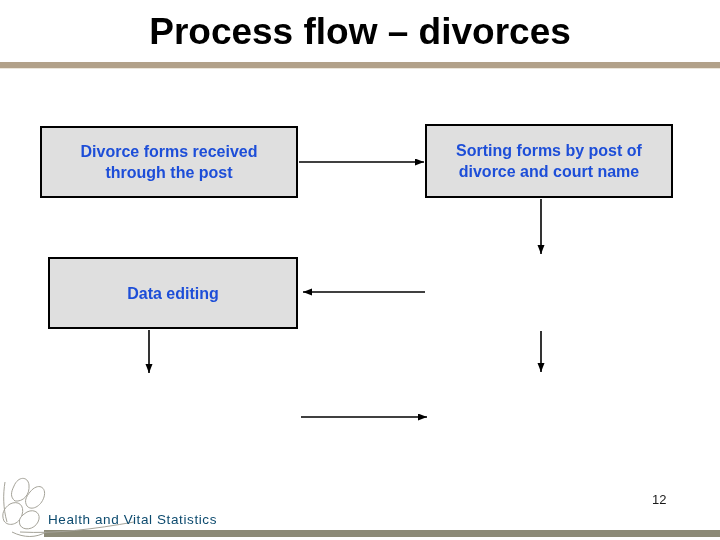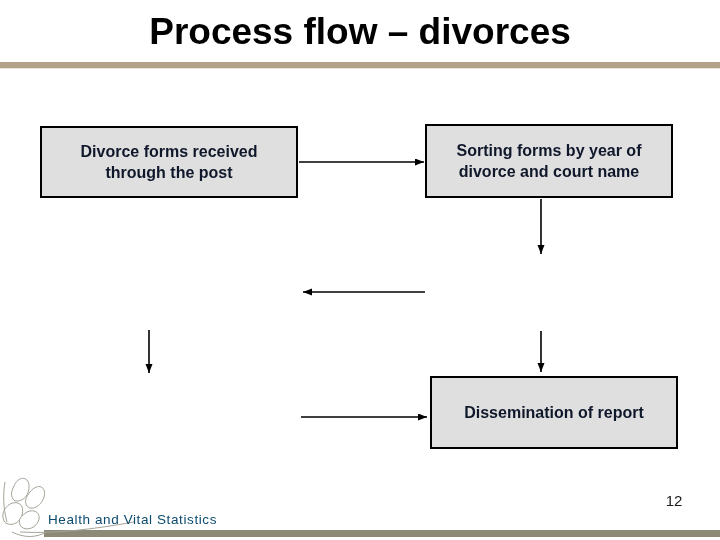--- a/index.html
+++ b/index.html
@@ -13,60 +13,60 @@
   }
   .title-bar{
     position:absolute;top:62px;left:0;width:720px;height:6px;background:#b2a189;
     border-bottom:1px solid #ece6da;
   }
   .flow-box{
     position:absolute;background:#dfdfdf;border:2px solid #000000;box-sizing:border-box;
     display:flex;align-items:center;justify-content:center;text-align:center;
   }
   .box-label{
-    font-size:16px;font-weight:bold;color:#0f172a;line-height:21px;white-space:pre-line;
+    font-size:16px;font-weight:bold;color:#1d4ed8;line-height:21px;white-space:pre-line;
   }
   .arrow-layer{position:absolute;top:0;left:0;width:720px;height:540px;pointer-events:none;}
   .footer-bar{
     position:absolute;top:530px;left:44px;width:676px;height:7px;background:#8c8a77;
   }
   .brand-logo{position:absolute;top:472px;left:0;width:140px;height:68px;}
   .brand-text{
     position:absolute;top:512px;left:48px;font-size:13.5px;color:#0c4a6e;
     letter-spacing:0.6px;font-weight:normal;
   }
   .page-number{
-    position:absolute;top:492px;left:652px;width:44px;text-align:center;
-    font-size:15px;color:#1a1a1a;
+    position:absolute;top:492px;left:652px;width:44px;text-align:left;
+    font-size:13px;color:#1a1a1a;
   }
 </style>
 </head>
 <body>
 
 <div class="slide">
 
   <div class="slide-title">Process flow – divorces</div>
   <div class="title-bar"></div>
 
   <div class="flow-box" style="left:40px;top:126px;width:258px;height:72px">
     <span class="box-label">Divorce forms received
 through the post</span>
   </div>
 
   <div class="flow-box" style="left:425px;top:124px;width:248px;height:74px">
-    <span class="box-label">Sorting forms by year of
+    <span class="box-label">Sorting forms by post of
 divorce and court name</span>
   </div>
 
 
+  <div class="flow-box" style="left:48px;top:257px;width:250px;height:72px">
+    <span class="box-label">Data editing</span>
+  </div>
 
 
-  <div class="flow-box" style="left:430px;top:376px;width:248px;height:73px">
-    <span class="box-label">Dissemination of report</span>
-  </div>
 
   <svg class="arrow-layer" viewBox="0 0 720 540" xmlns="http://www.w3.org/2000/svg">
     <defs>
       <marker id="ah" markerWidth="10" markerHeight="8" refX="9" refY="3.5" orient="auto" markerUnits="userSpaceOnUse">
         <path d="M0,0 L9,3.5 L0,7 Z" fill="#000000"></path>
       </marker>
     </defs>
     <path d="M299,162 L424,162" stroke="#000000" stroke-width="1.6" fill="none" marker-end="url(#ah)"></path>
     <path d="M541,199 L541,254" stroke="#000000" stroke-width="1.6" fill="none" marker-end="url(#ah)"></path>
     <path d="M425,292 L303,292" stroke="#000000" stroke-width="1.6" fill="none" marker-end="url(#ah)"></path>

